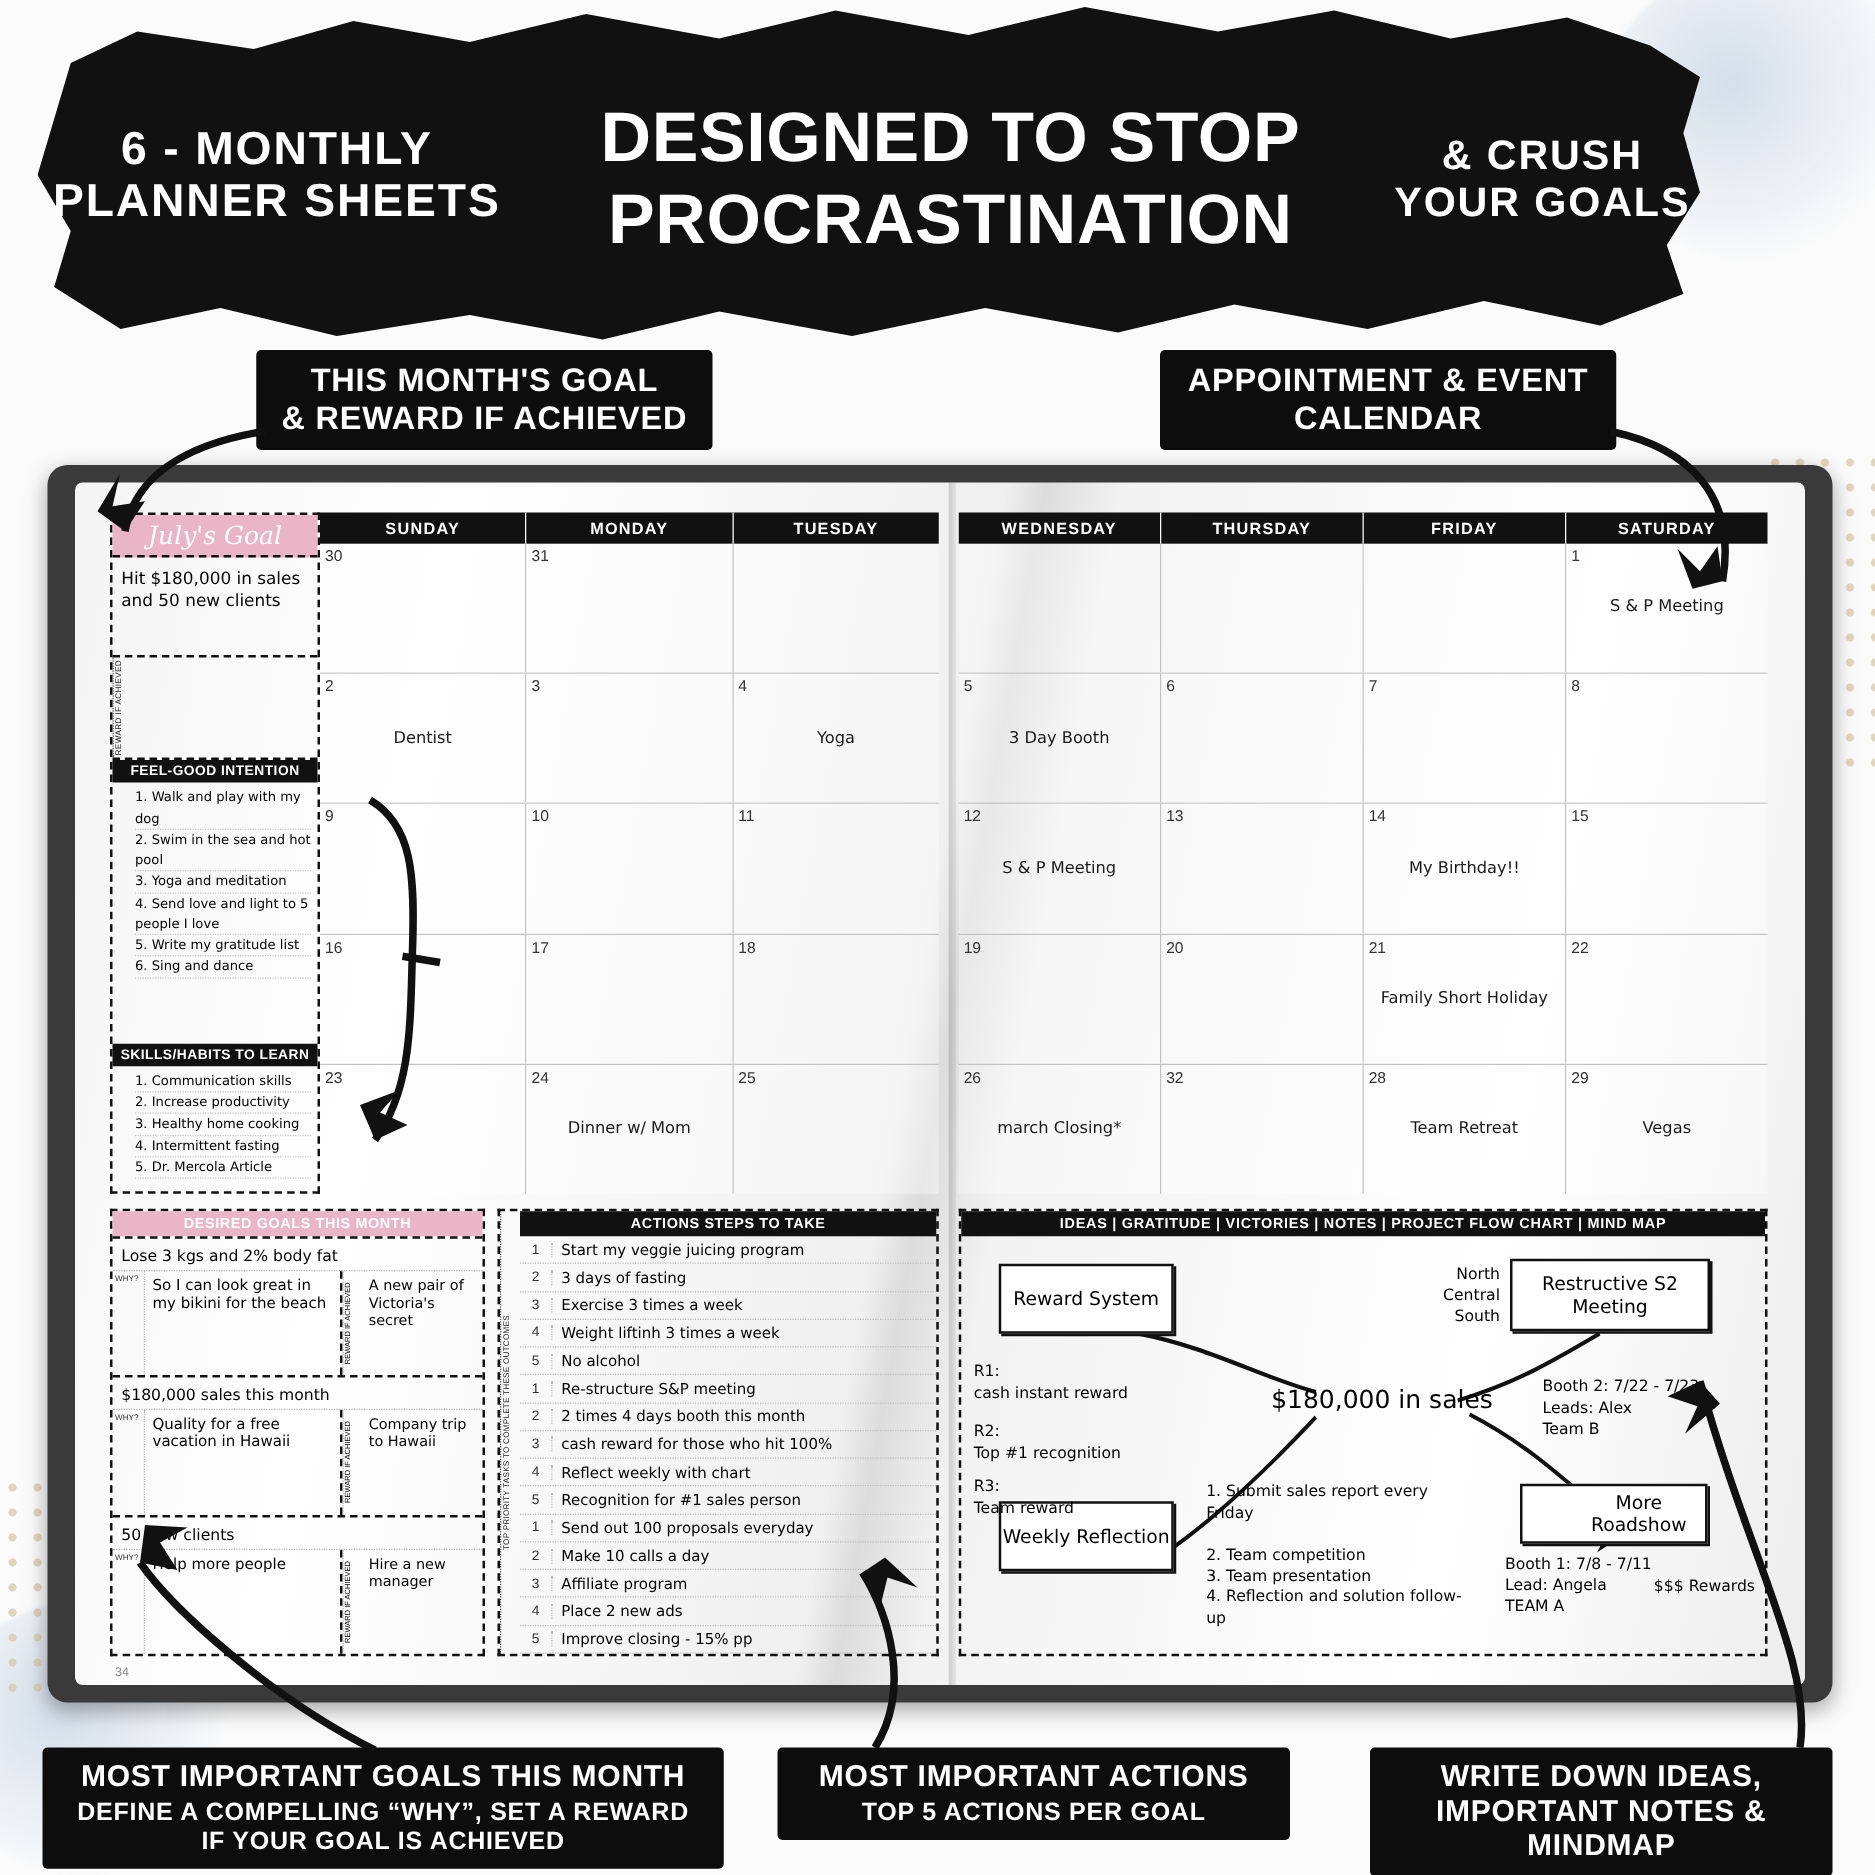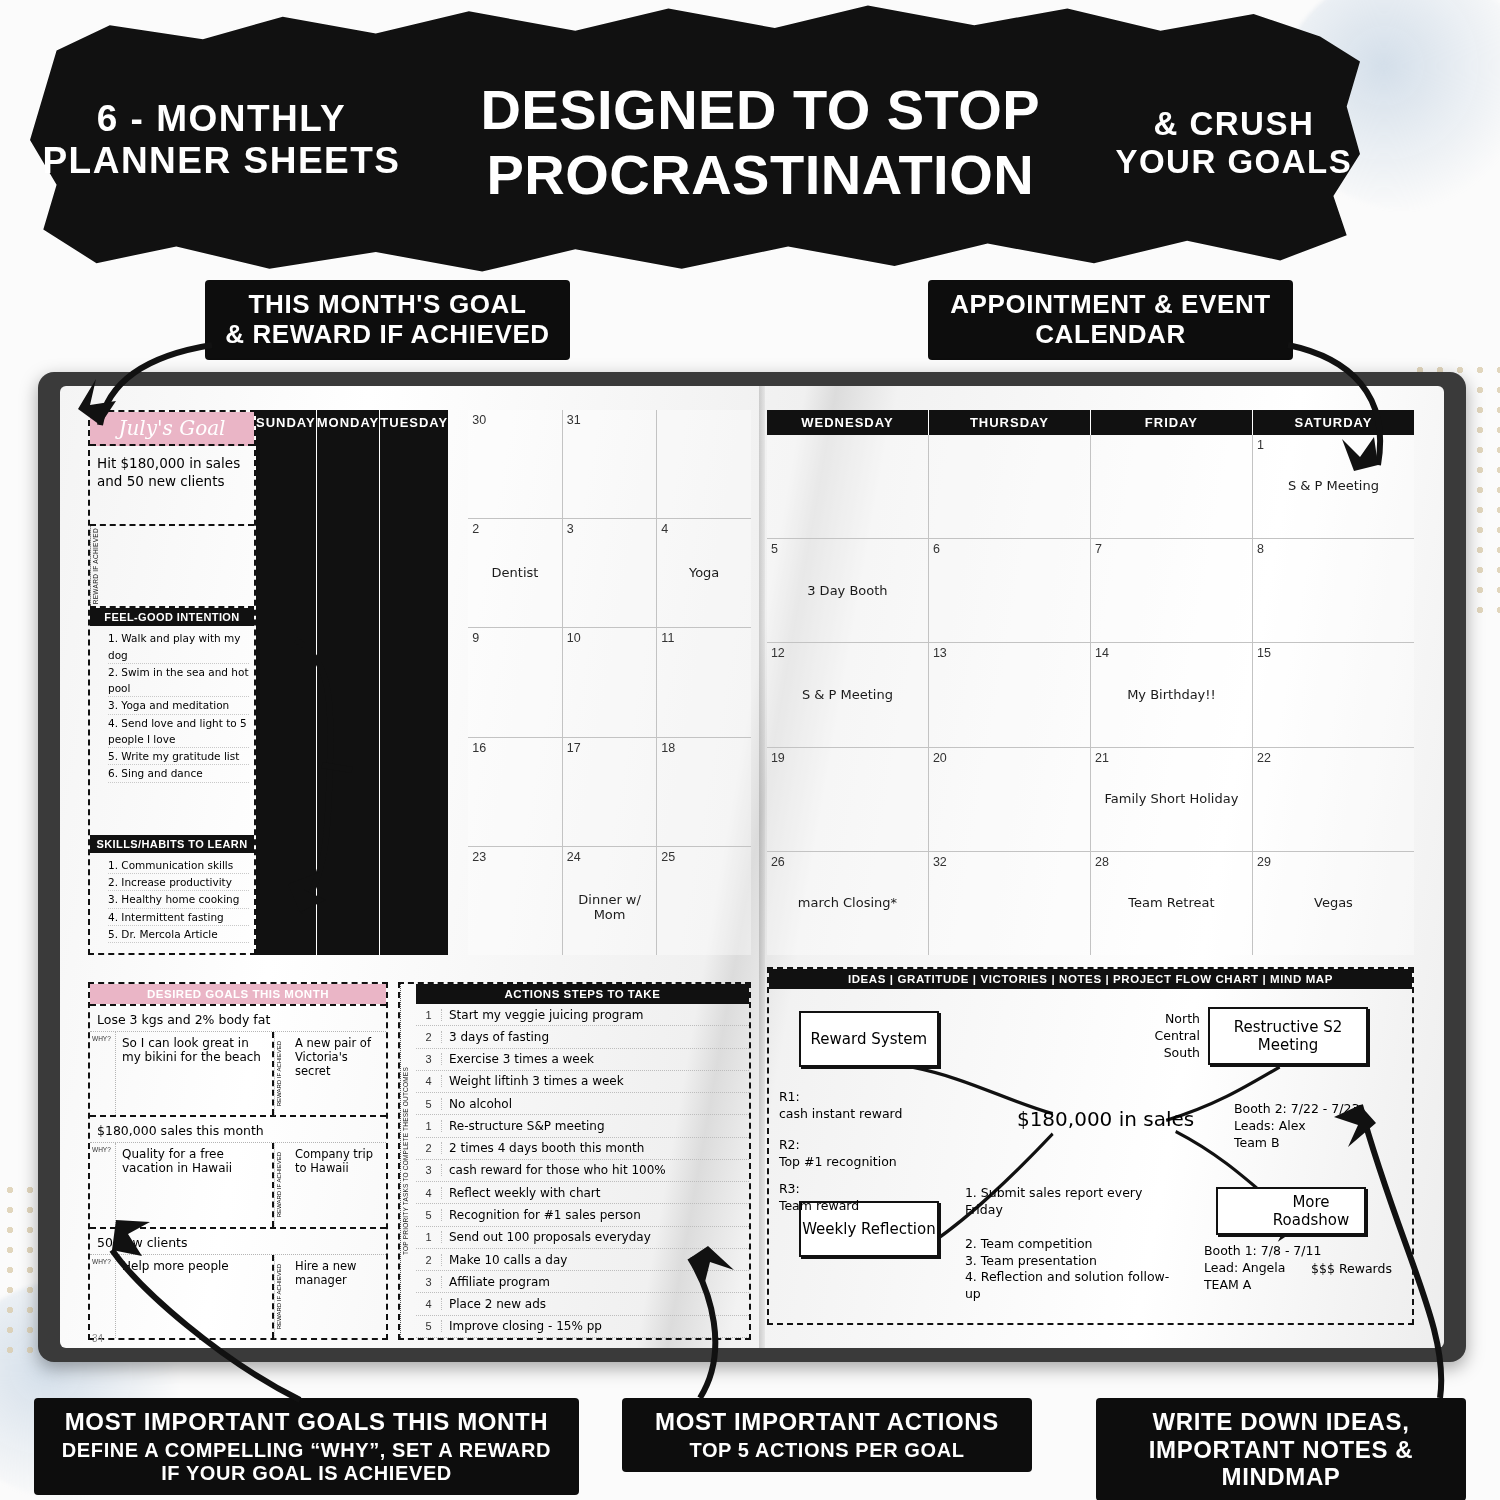--- a/index.html
+++ b/index.html
@@ -111,21 +111,21 @@
   }
   .reward-val { font-size:11.5px; line-height:1.3; padding:5px 4px; flex:1; }
   .sec-head {
     background:#111; color:#fff; font-size:11px; font-weight:bold;
     text-align:center; padding:3px 0; letter-spacing:.4px;
   }
   .list { padding:4px 5px 6px 6px;margin-left:12px; }
   .list div { font-size:10.5px; line-height:1.55; border-bottom:1px dotted #c9c9c9; }
 
   
-  .cal-left { flex:1; display:flex; flex-direction:row;gap:20px; }
+  .cal-left { flex:1; display:flex; flex-direction:column; }
   .cal-head { display:flex; background:#111; }
   .cal-head > div {
     flex:1; color:#fff; font-size:13px; font-weight:bold; text-align:center;
     padding:5px 0; letter-spacing:1px; border-right:1px solid #fff;
   }
   .cal-head > div:last-child { border-right:none; }
   .cal-body { flex:1; display:flex; flex-direction:column; }
   .cal-row { flex:1; display:flex; border-bottom:1px solid #c3c3c3; }
   .cal-row:last-child { border-bottom:none; }
   .cal-cell {
@@ -133,21 +133,21 @@
     background:rgba(255,255,255,.35);
   }
   .cal-cell:last-child { border-right:none; }
   .cal-num { font-size:12.5px; color:#333; }
   .cal-ev {
     position:absolute; left:0; right:0; top:42%; text-align:center;
     font-size:13px; color:#1a1a1a;
   }
 
   
-  .lp-bottom { display:flex; margin-top:27px; height:358px; }
+  .lp-bottom { display:flex; margin-top:12px; height:358px; }
   .goals-block { width:300px; border:2.5px dashed #111; display:flex; flex-direction:column;}
   .goals-head { background:#eab5c6; color:#fff; font-size:11.5px; font-weight:bold; text-align:center; padding:4px 0; letter-spacing:.5px;}
   .goal-item { flex:1; border-top:2px dashed #111; display:flex; flex-direction:column;}
   .goal-item:first-of-type { border-top:none; }
   .goal-item .g-main { font-size:12.5px; padding:6px 7px 4px; }
   .goal-why { display:flex; flex:1; border-top:1px dotted #b5b5b5;}
   .why-lbl { width:26px; font-size:6.5px; padding:3px 2px; color:#333; border-right:1px dotted #b5b5b5;}
   .why-txt { flex:1; font-size:12px; padding:4px 6px; border-right:2px dashed #111;}
   .why-rew-lbl { writing-mode:vertical-rl; transform:rotate(180deg); font-size:6px; text-align:center; width:16px; padding:2px 1px; border-right:1px dotted #b5b5b5;}
   .why-rew { width:96px; font-size:11.5px; padding:4px 5px; }
@@ -587,21 +587,21 @@
 2. Team competition
 3. Team presentation
 4. Reflection and solution follow-up</div>
 
           <div class="mtext hand" style="right:28px; top:112px; width:150px; white-space:pre-line;">Booth 2: 7/22 - 7/23
 Leads: Alex
 Team B</div>
           <div class="mtext hand" style="right:78px; top:254px; width:130px; white-space:pre-line;">Booth 1: 7/8 - 7/11
 Lead: Angela
 TEAM A</div>
-          <div class="mtext hand" style="right:20px; top:272px;text-align:center;">$$$ Rewards</div>
+          <div class="mtext hand" style="right:8px; top:272px;text-align:center;">$$$ Rewards</div>
         </div>
       </div>
     </div>
   </div>
 </div>
 
 <svg class="arrows">
   <g fill="none" stroke="#111" stroke-width="6">
     <path d="M212 345 C 150 355, 108 380, 100 425"></path>
     <path d="M1288 345 C 1350 358, 1390 395, 1378 465"></path>

